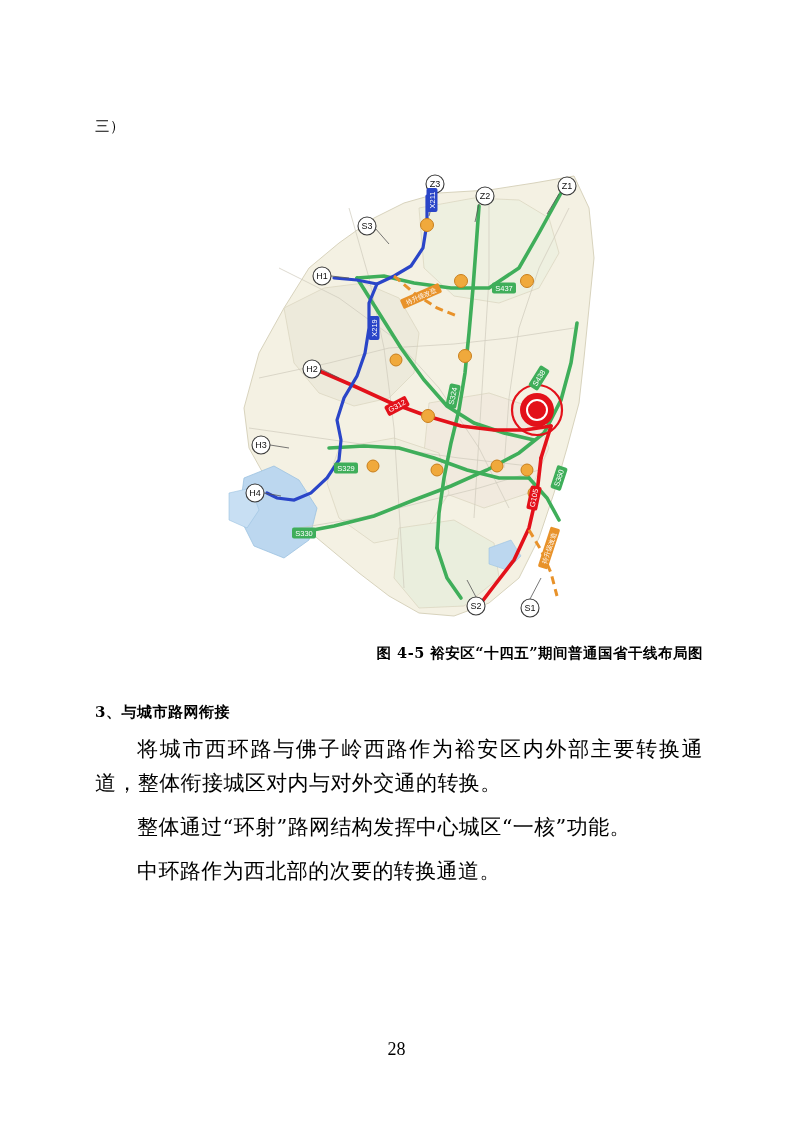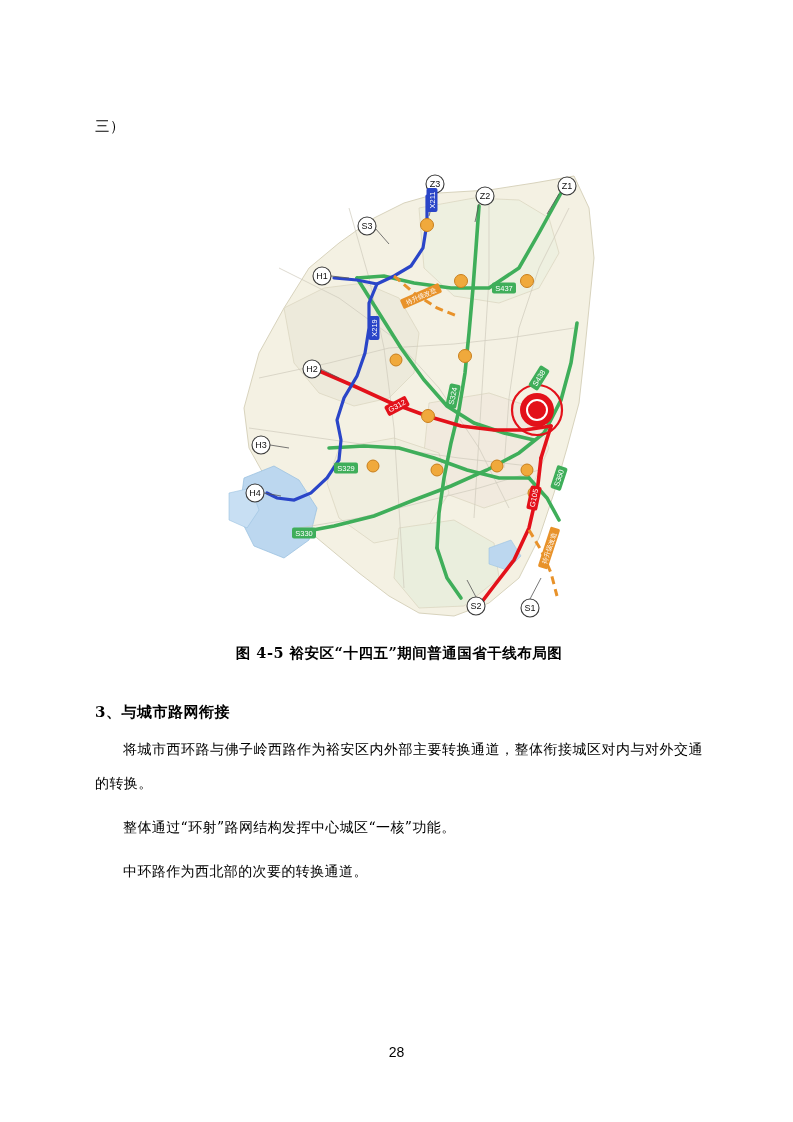--- a/index.html
+++ b/index.html
@@ -33,47 +33,47 @@
     width: 100%;
     display: flex;
     justify-content: center;
   }
   .map-box {
     width: 420px;
     height: 490px;
     position: relative;
   }
   .figure-caption {
-    text-align: center;
+    text-align: right;
     font-size: 14.5px;
     font-weight: bold;
     margin-top: 6px;
     letter-spacing: 0.5px;
   }
   .section-heading {
     font-size: 15px;
     font-weight: bold;
     margin-top: 40px;
     letter-spacing: 0.5px;
   }
   p.body-par {
-    font-size: 14px;
+    font-size: 21px;
     line-height: 34px;
     margin: 10px 0 0 0;
     text-indent: 2em;
     text-align: justify;
     letter-spacing: 0.4px;
   }
   .page-number {
     position: absolute;
     width: 100%;
     text-align: center;
     bottom: 62px;
-    font-size: 14px;
-    font-family: Liberation Sans, sans-serif;
+    font-size: 18px;
+    font-family: Liberation Serif, serif;
   }
   
   .node-circle {
     fill: #ffffff;
     stroke: #3b3b3b;
     stroke-width: 1.1;
   }
   .node-text {
     font-family: "Liberation Sans", sans-serif;
     font-size: 9px;

